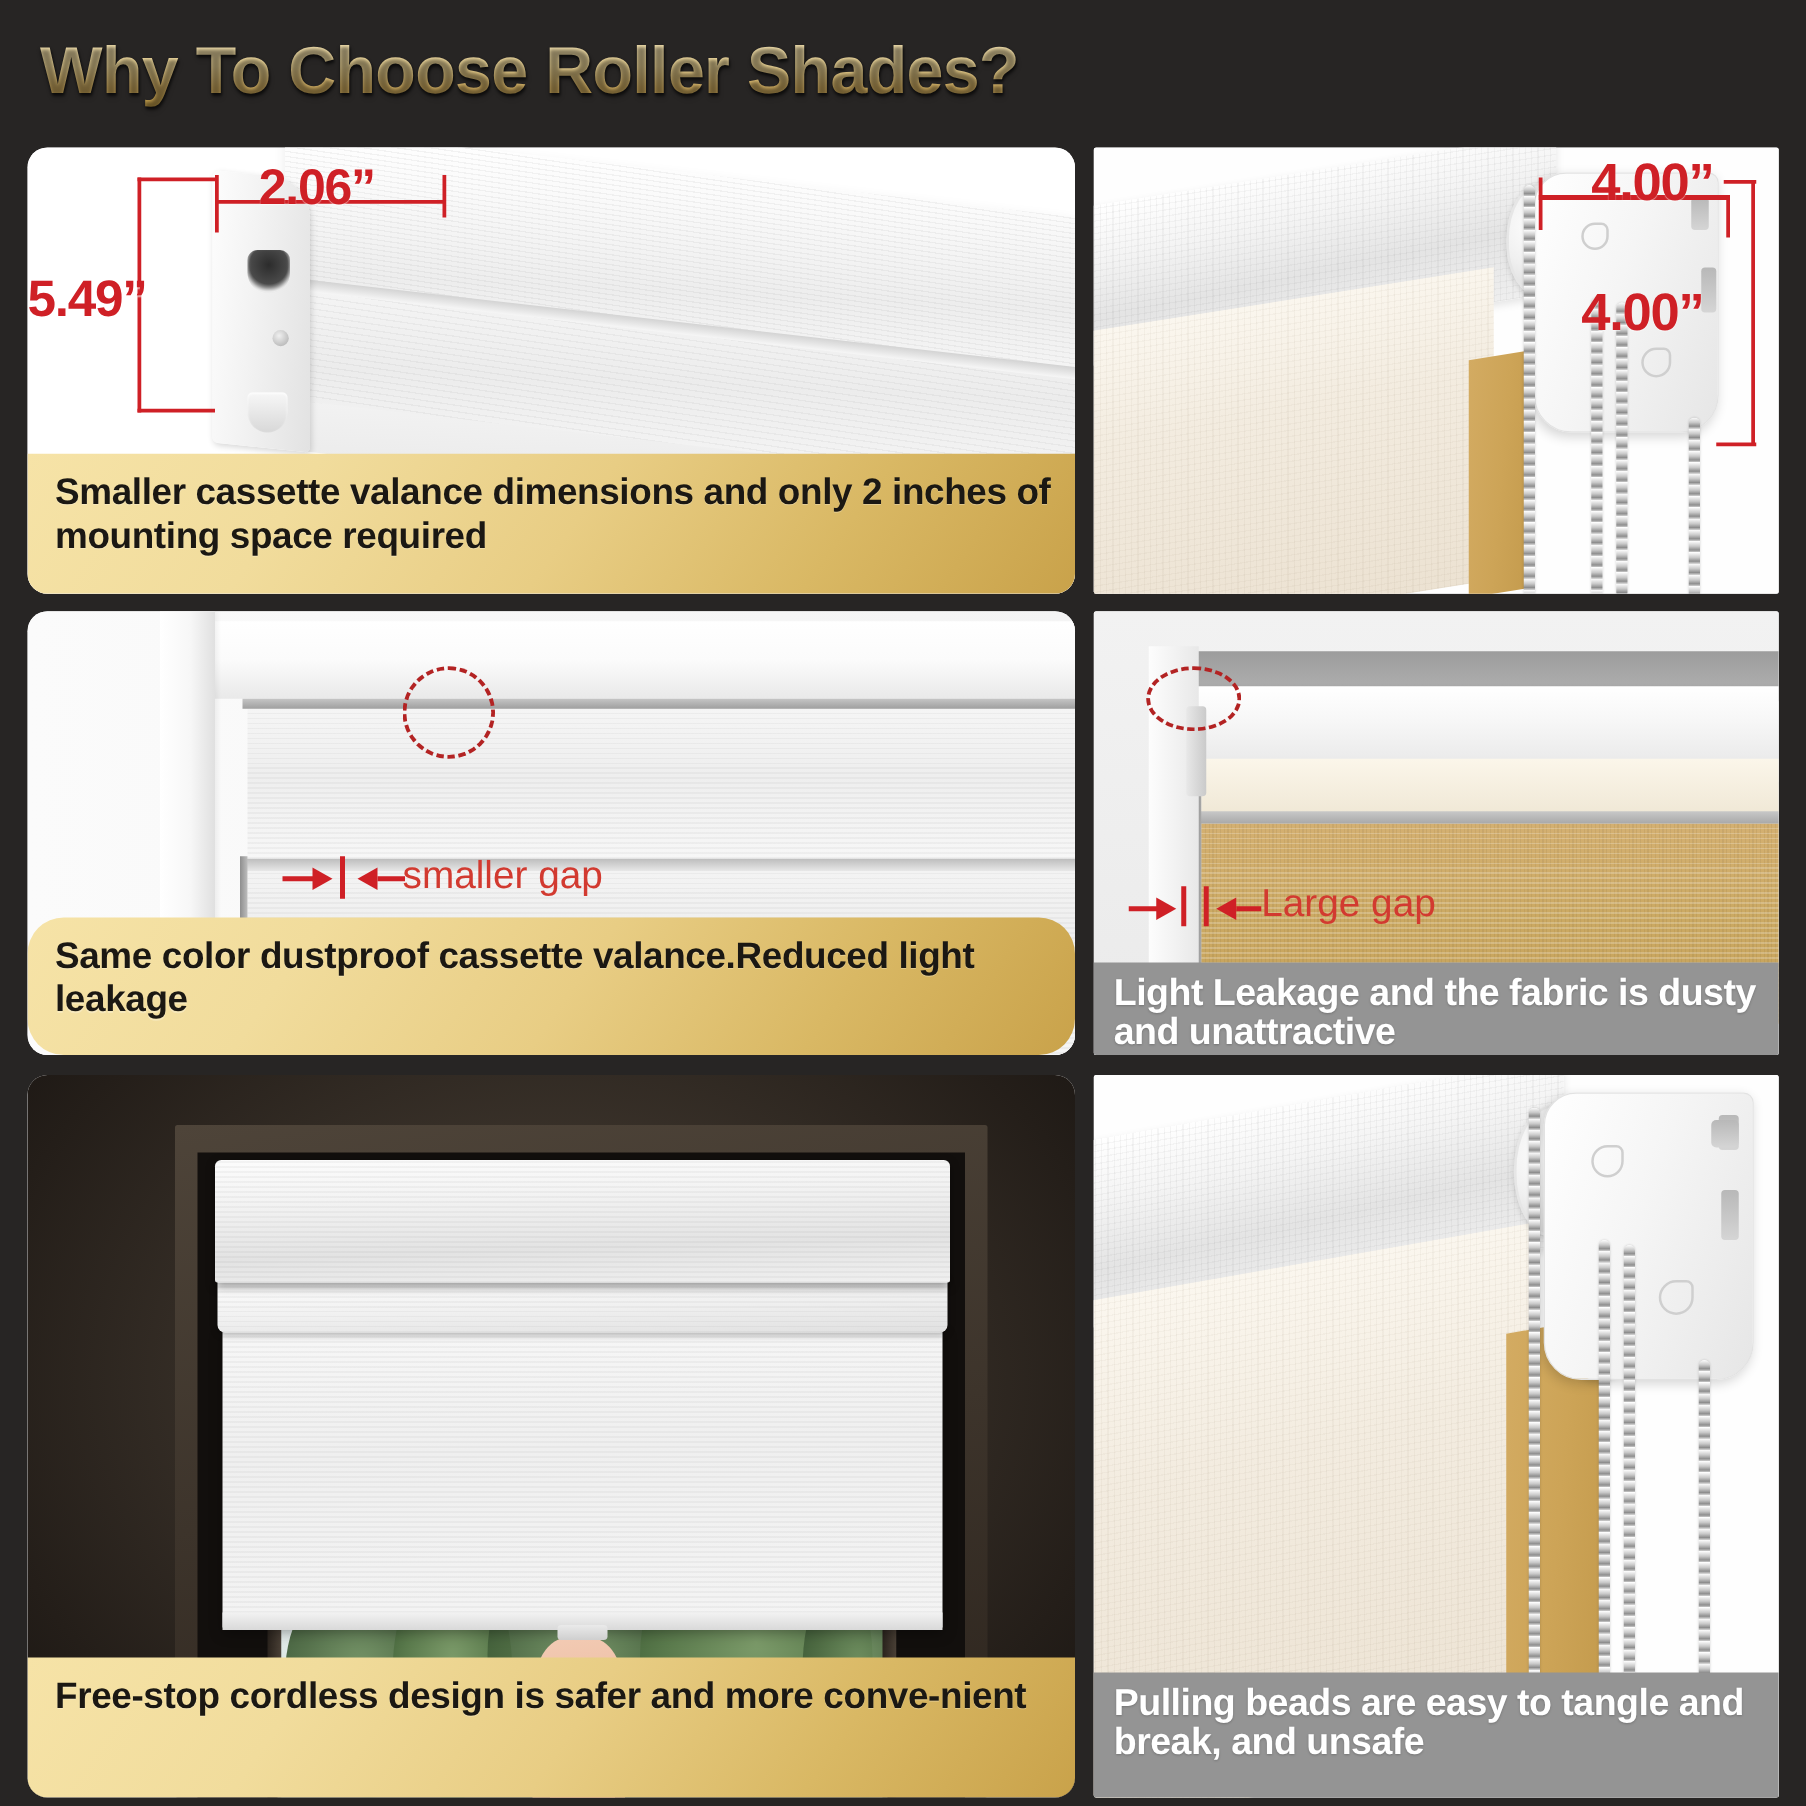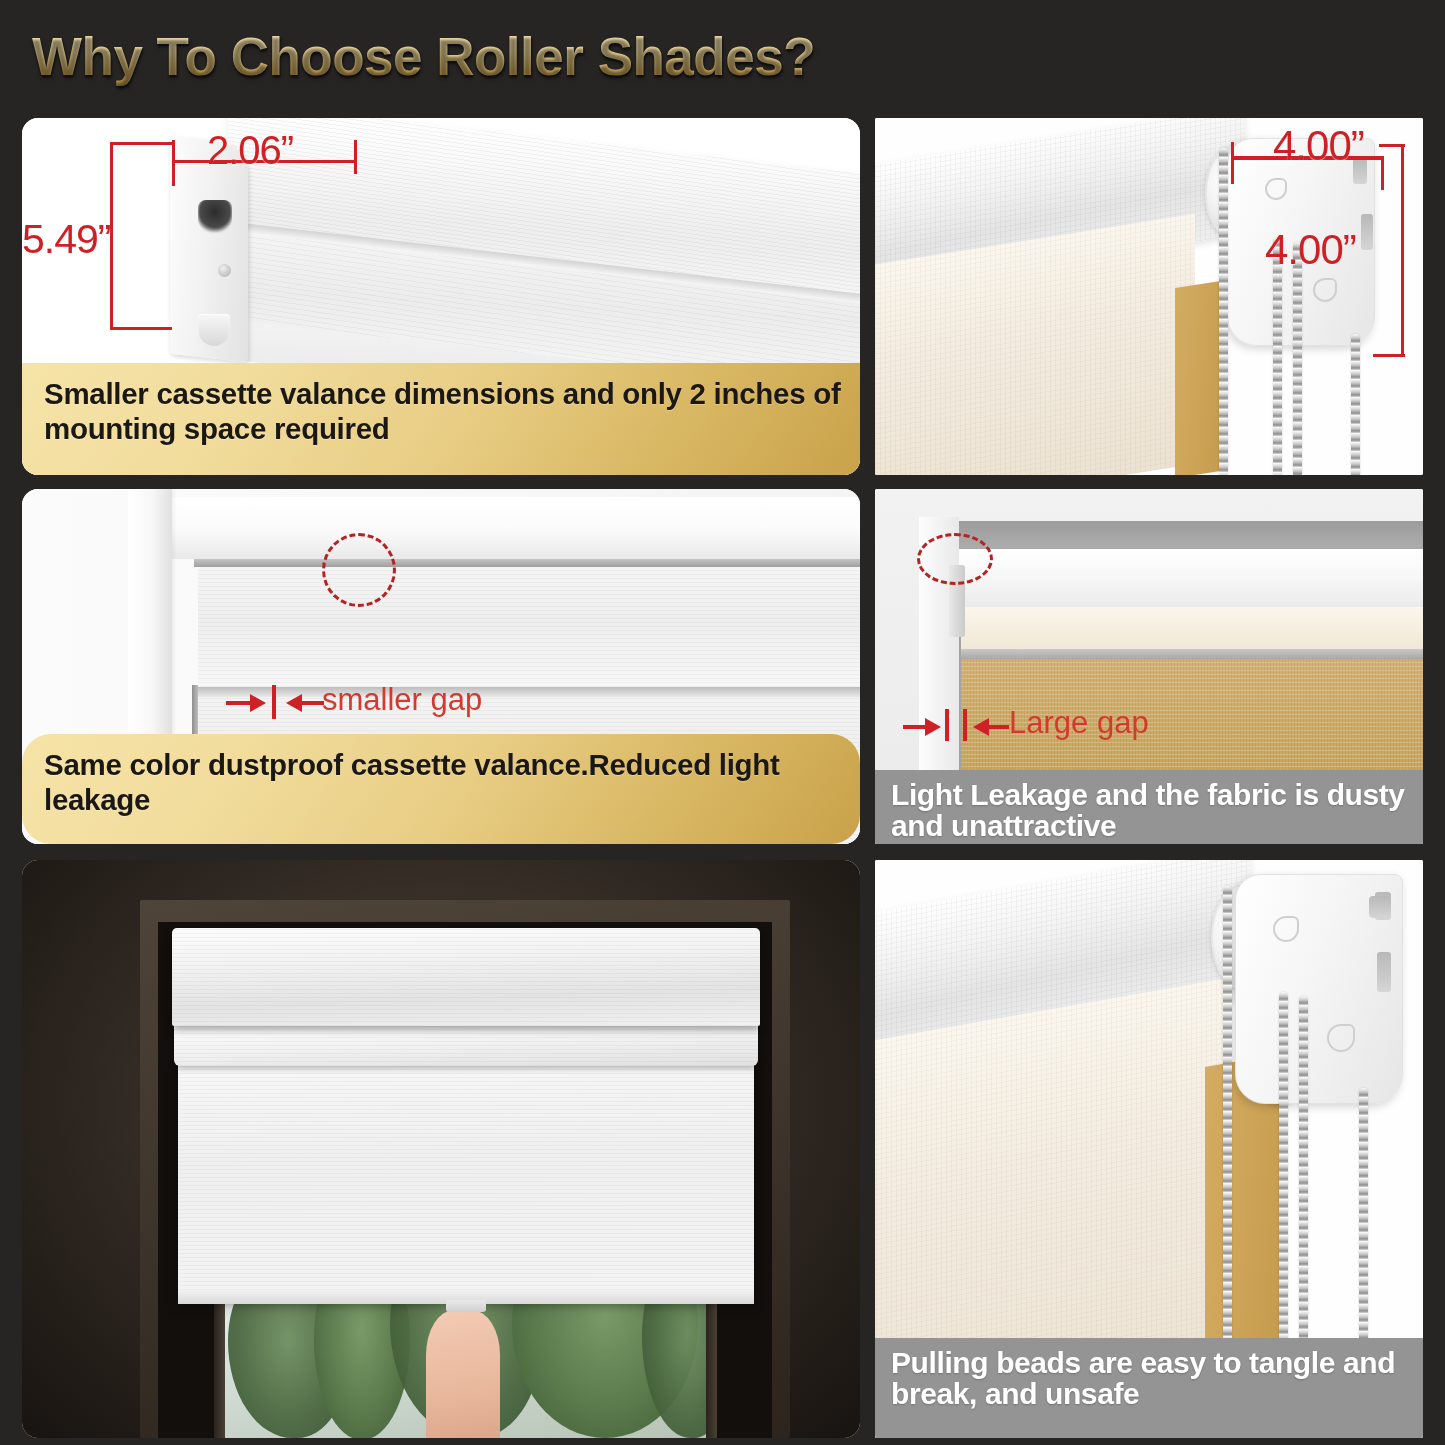--- a/index.html
+++ b/index.html
@@ -101,21 +101,21 @@
     text-shadow: 0 1px 2px rgba(0,0,0,0.22);
   }
   .row1.right .cap-grey { height: 106px; }
   .row2.right .cap-grey { height: 74px; }
   .row3.right .cap-grey { height: 100px; }
 
   
   .dim {
     position: absolute;
     color: #cf2026;
-    font-weight: normal;
+    font-weight: bold;
     font-size: 40px;
     letter-spacing: -1px;
     white-space: nowrap;
     text-shadow: 0 1px 1px rgba(255,255,255,0.6);
   }
   .dimline { position: absolute; background: #cf2026; }
   .ann-red {
     position: absolute;
     color: #d23a30;
     font-size: 31px;
@@ -550,20 +550,21 @@
       <div class="p5-mullion" style="left:192px;"></div>
       <div class="p5-mullion" style="left:684px;"></div>
       <div class="p5-shade"></div>
       <div class="p5-hem"></div>
       <div class="p5-roller"></div>
       <div class="p5-valance"></div>
       <div class="p5-arm"></div>
       <div class="p5-hand"></div>
       <div class="p5-handle"></div>
     </div>
+    <div class="cap-gold">Free-stop cordless design is safer and more conve-nient</div>
   </div>
 
   <div class="panel right row3">
     <div class="photo">
       <div class="rs-bg"></div>
       <div class="rs-tube" style="left:-14px; top:20px; width:390px; height:150px; transform: skewY(-10deg); border-radius:0 14px 0 0;"></div>
       <div class="rs-fabric" style="left:-14px; top:150px; width:370px; height:420px; transform: skewY(-10deg);"></div>
       <div class="rs-gold" style="left:330px; top:200px; width:80px; height:340px; transform: skewY(-10deg);"></div>
       <div class="rs-cap" style="left:336px; top:24px; width:64px; height:106px; border-radius:50%;"></div>
       <div class="rs-cap" style="left:372px; top:134px; width:62px; height:110px; border-radius:48%;"></div>

